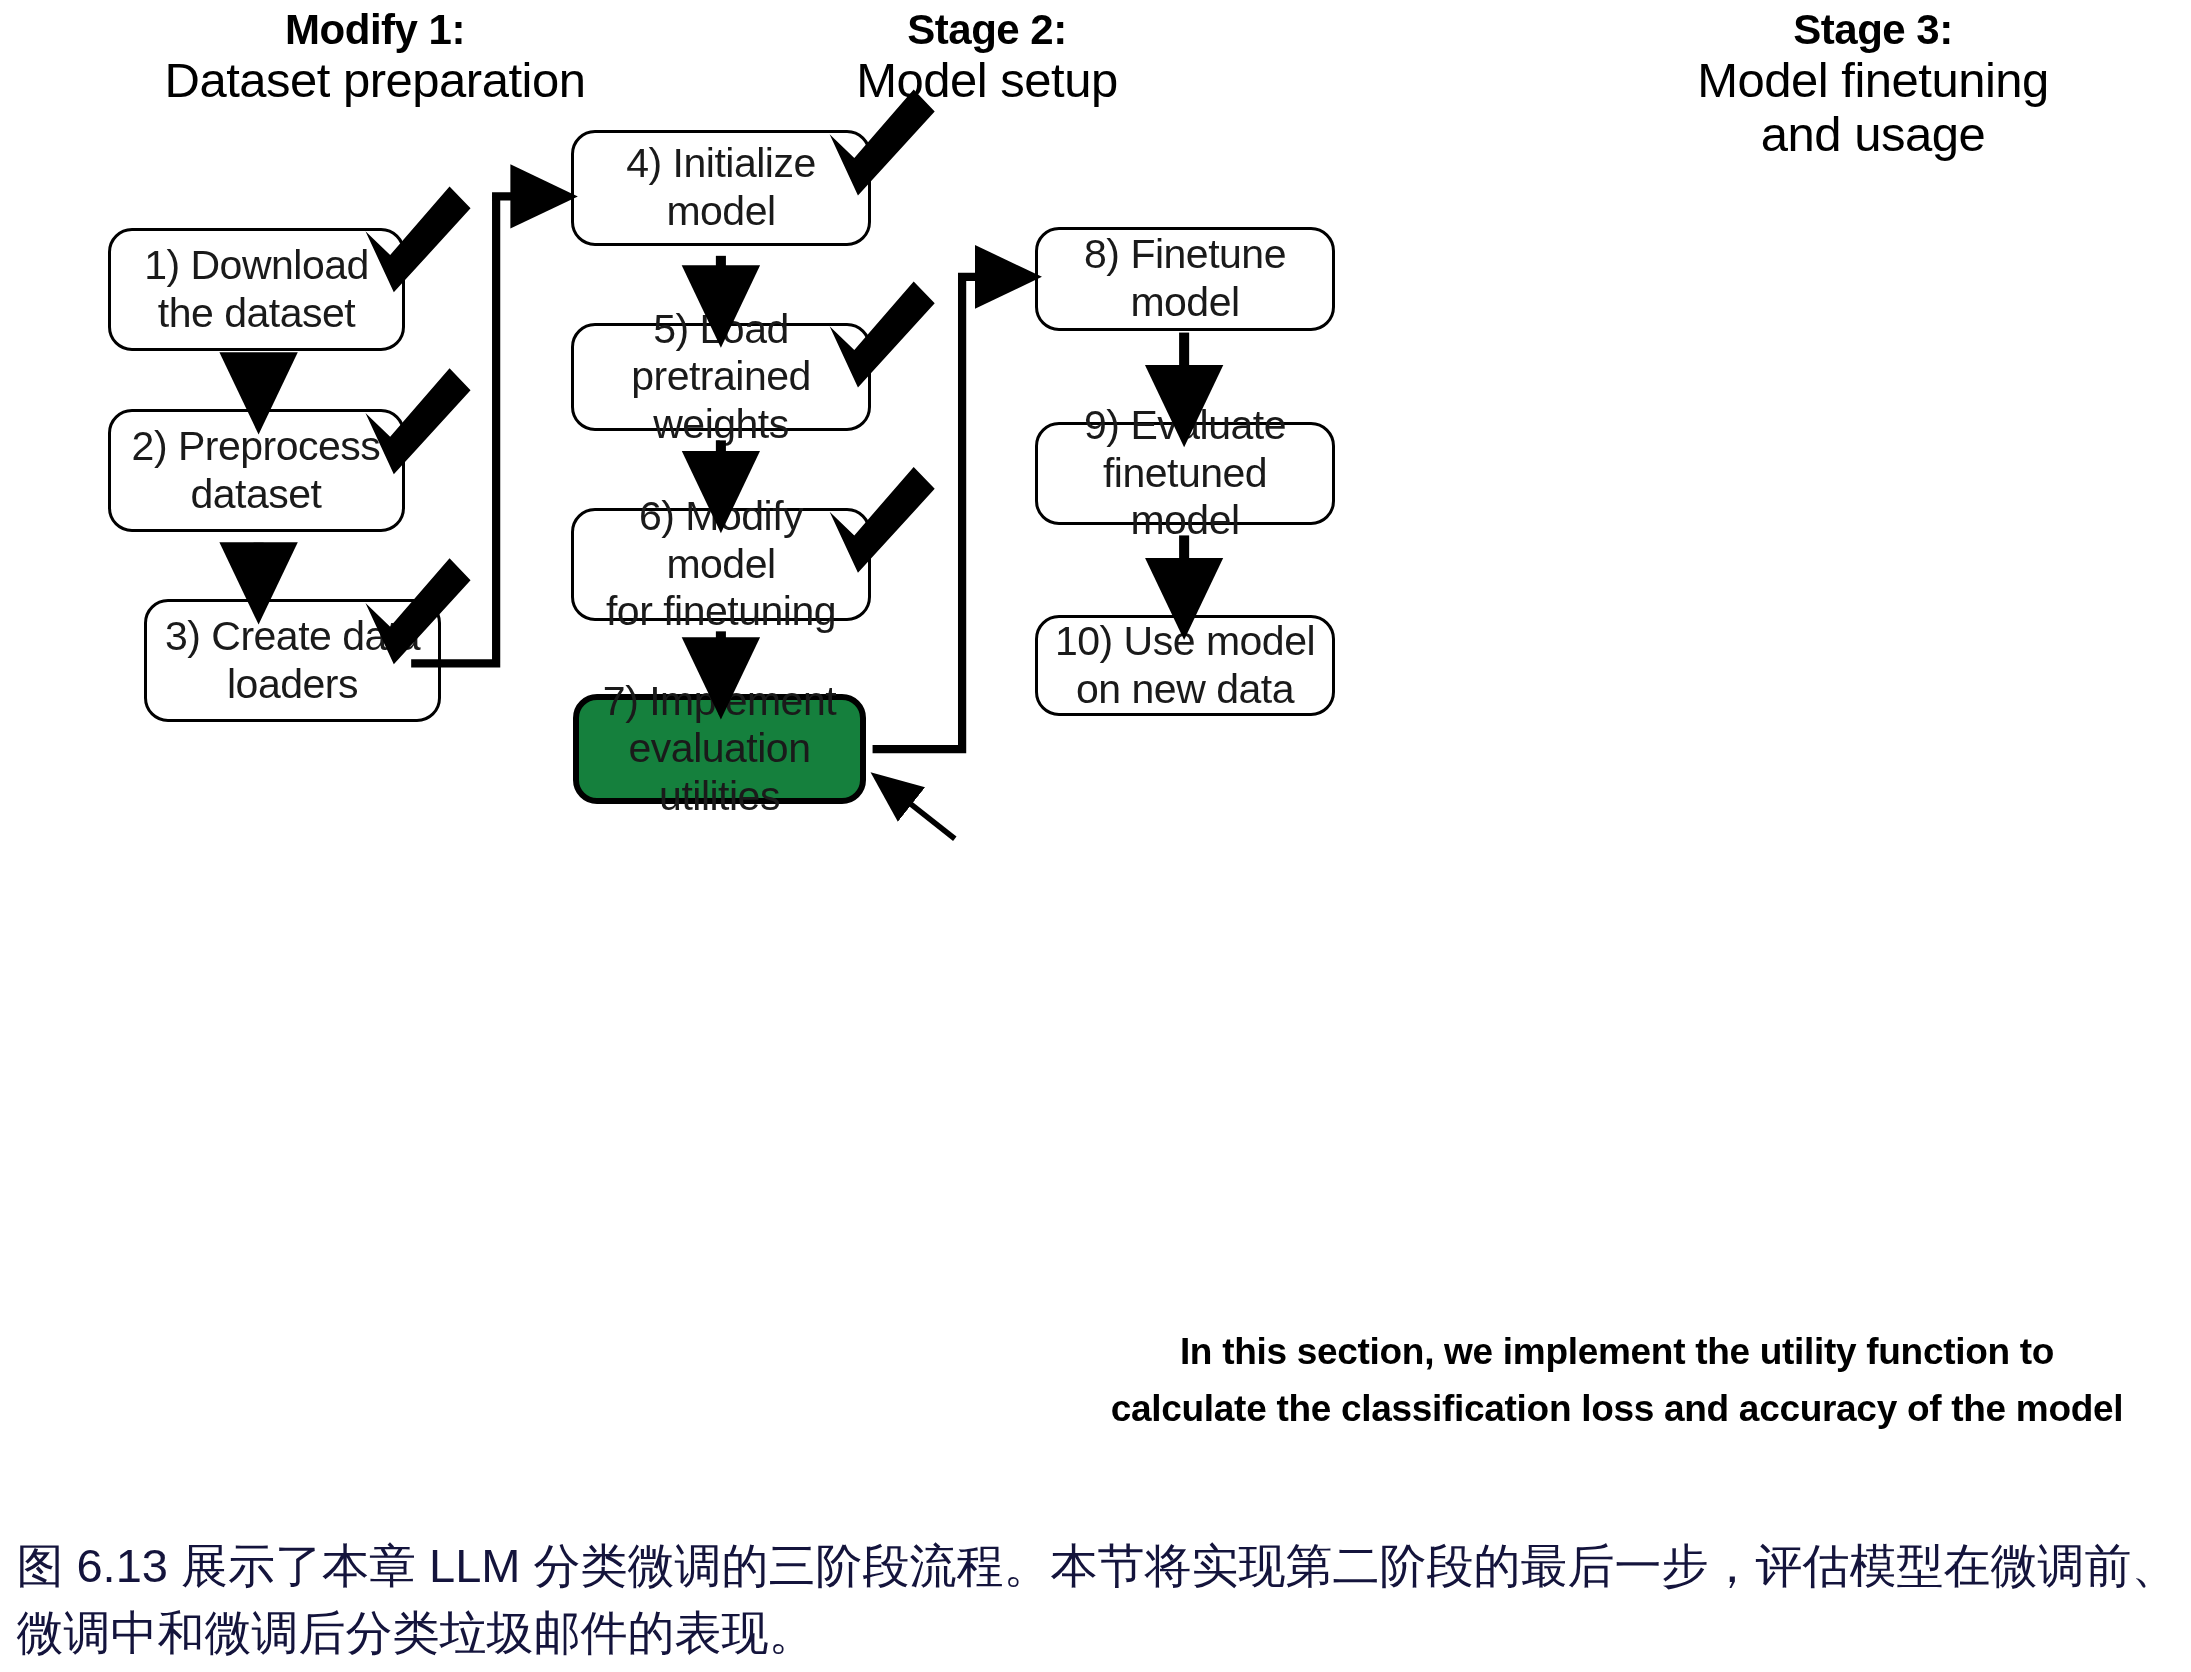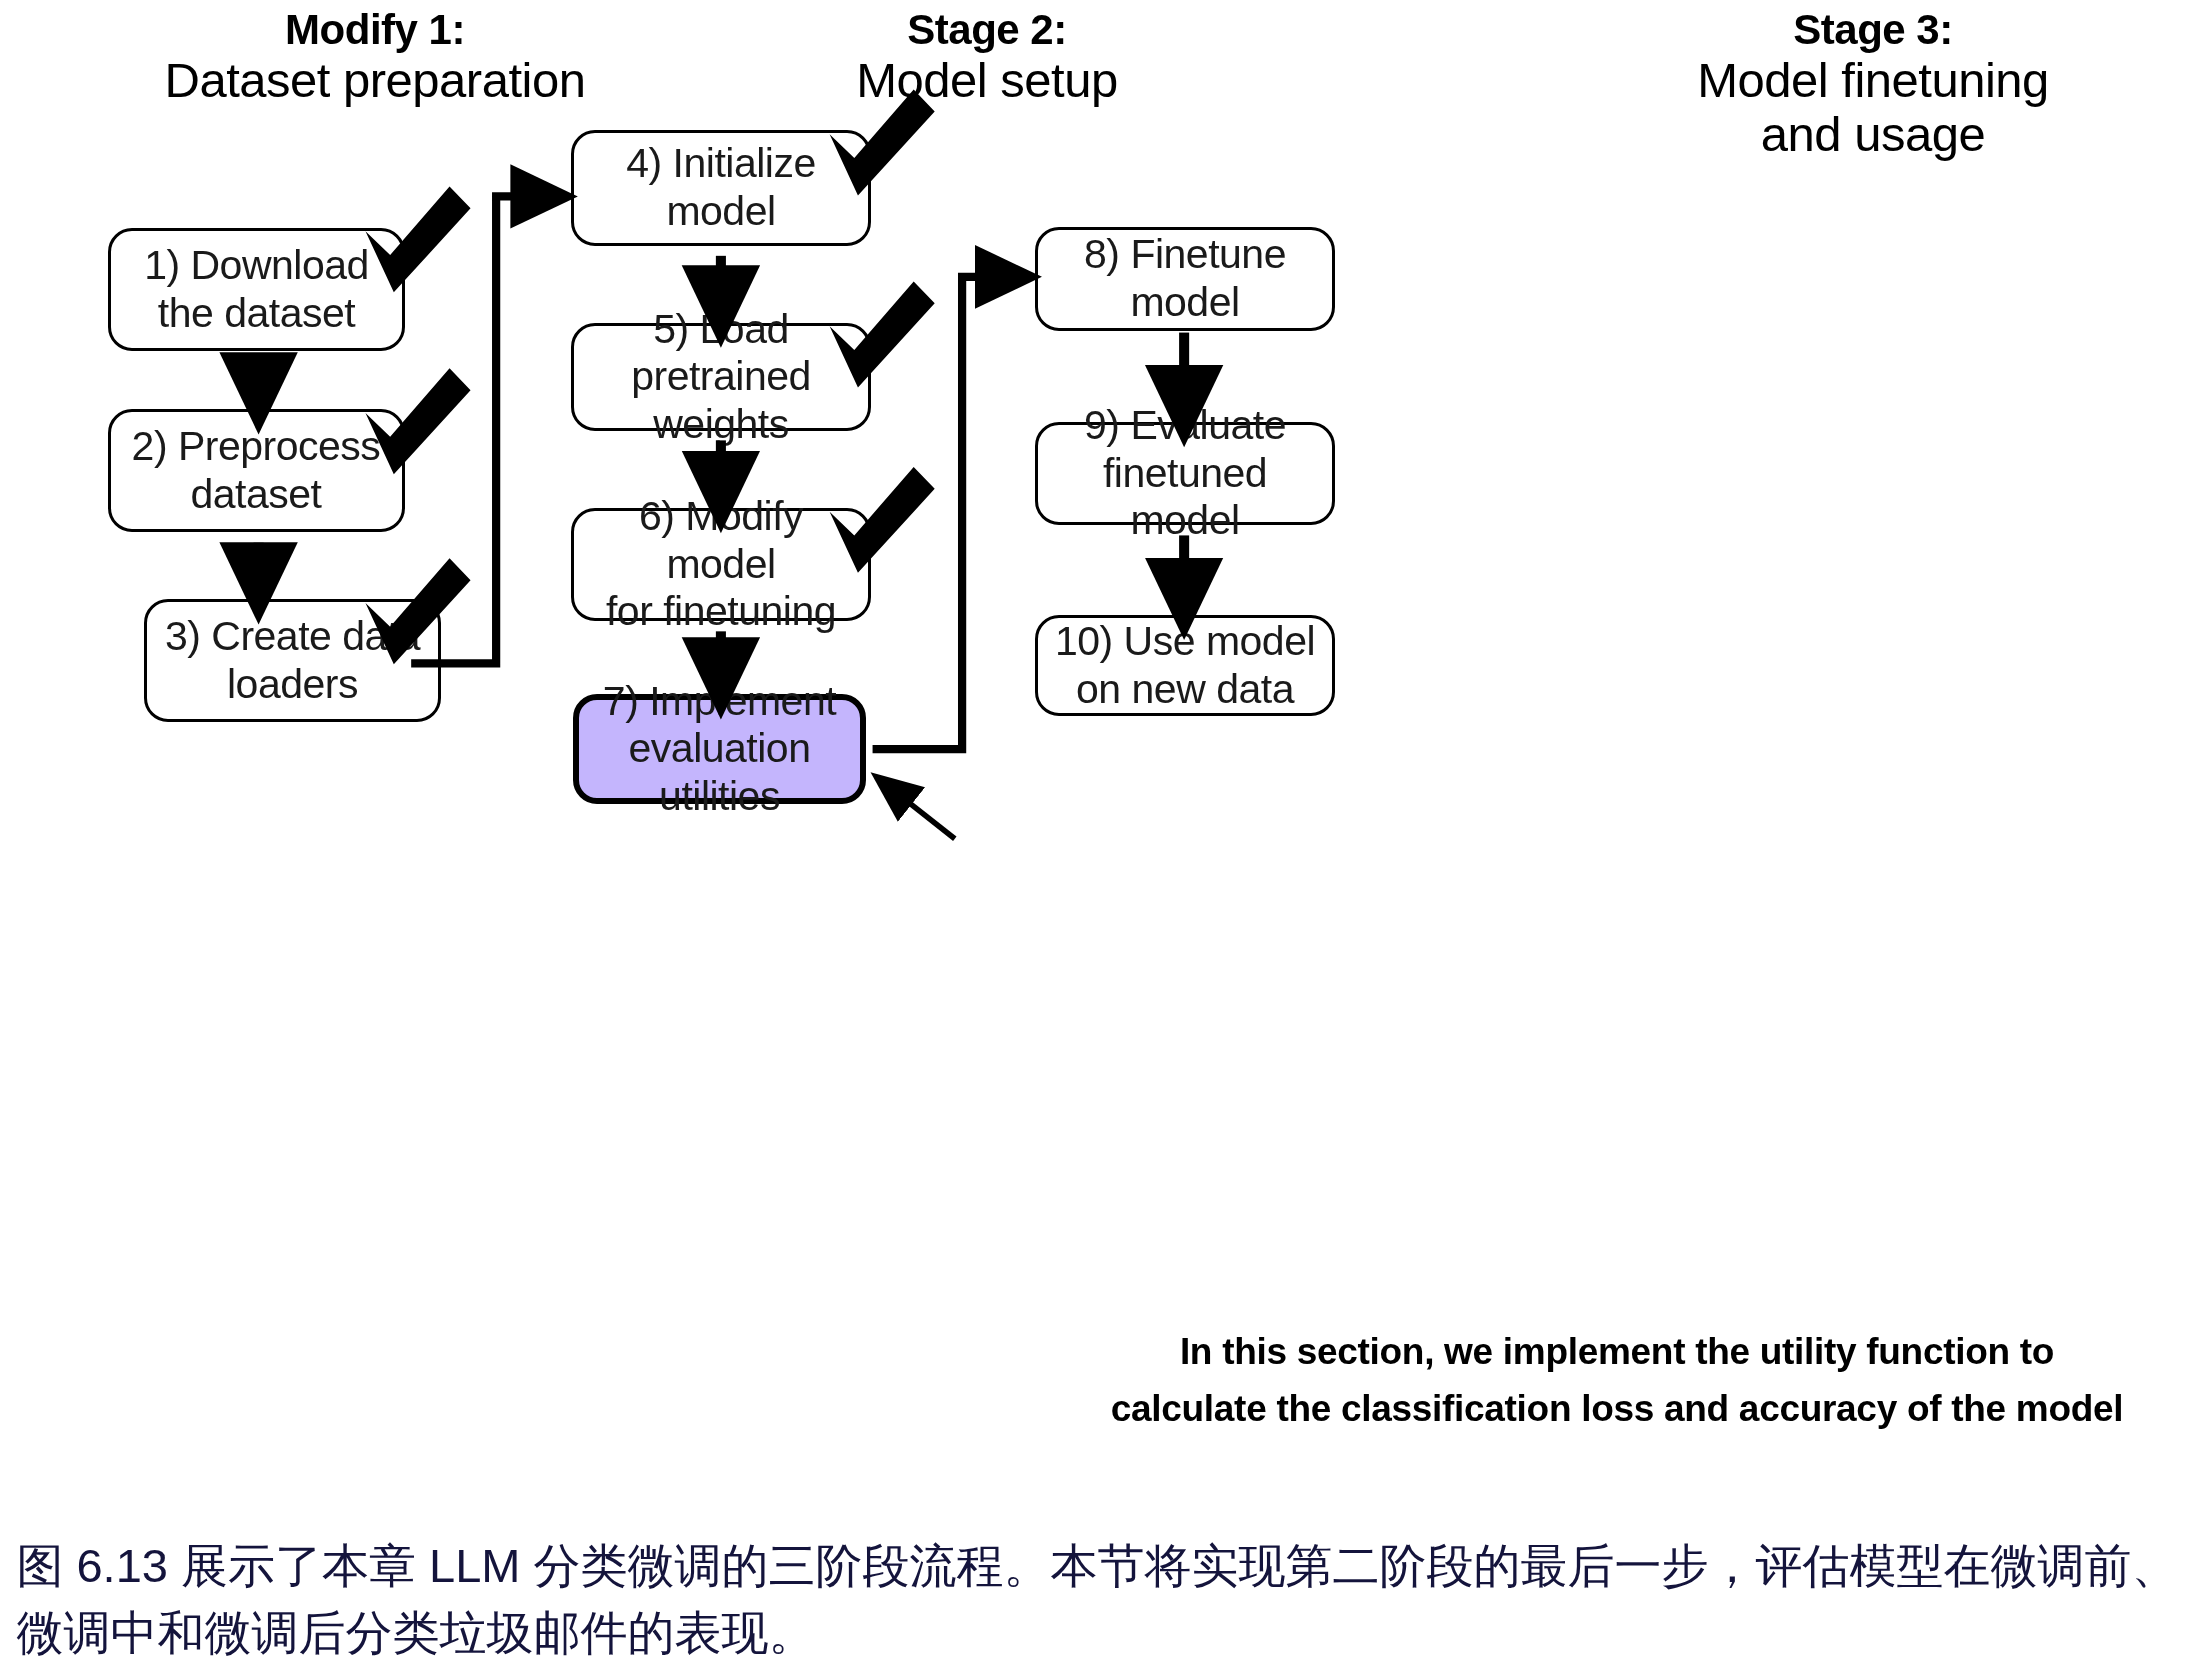--- a/index.html
+++ b/index.html
@@ -57,21 +57,21 @@
     align-items: center;
     justify-content: center;
     text-align: center;
     font-size: 41px;
     line-height: 1.16;
     color: #1a1a1a;
     letter-spacing: -0.5px;
     padding: 0 9.1px;
   }
   .flow-box.highlight {
-    background: #c4b5fd;
+    background: #15803d;
     border-width: 6.4px;
   }
   .flow-box .box-text { display: block; white-space: pre-line; }
 
   
   #box-1  { left: 108px;  top: 228px;  width: 297px; height: 123px; }
   #box-2  { left: 108px;  top: 409px;  width: 297px; height: 123px; padding-left: 8px; }
   #box-3  { left: 108px;  top: 599px;  width: 297px; height: 123px; margin-left: 36px; }
 
   #box-4  { left: 571px;  top: 130px;  width: 300px; height: 116px; }

